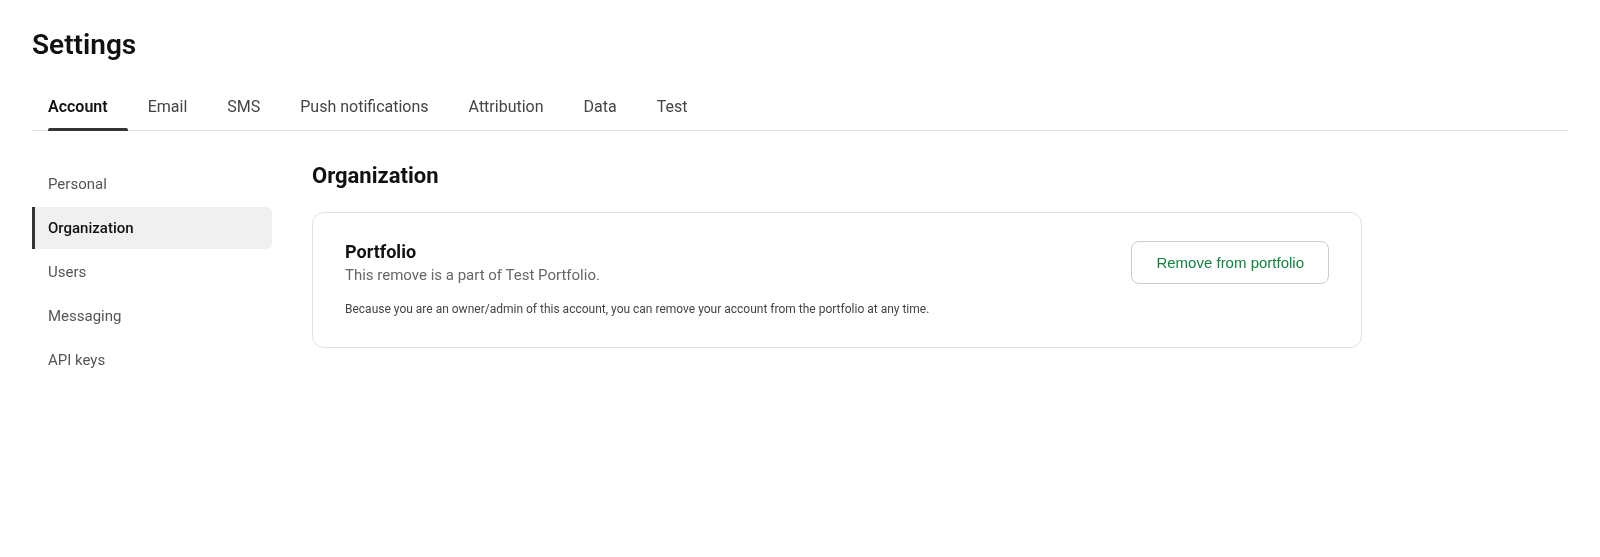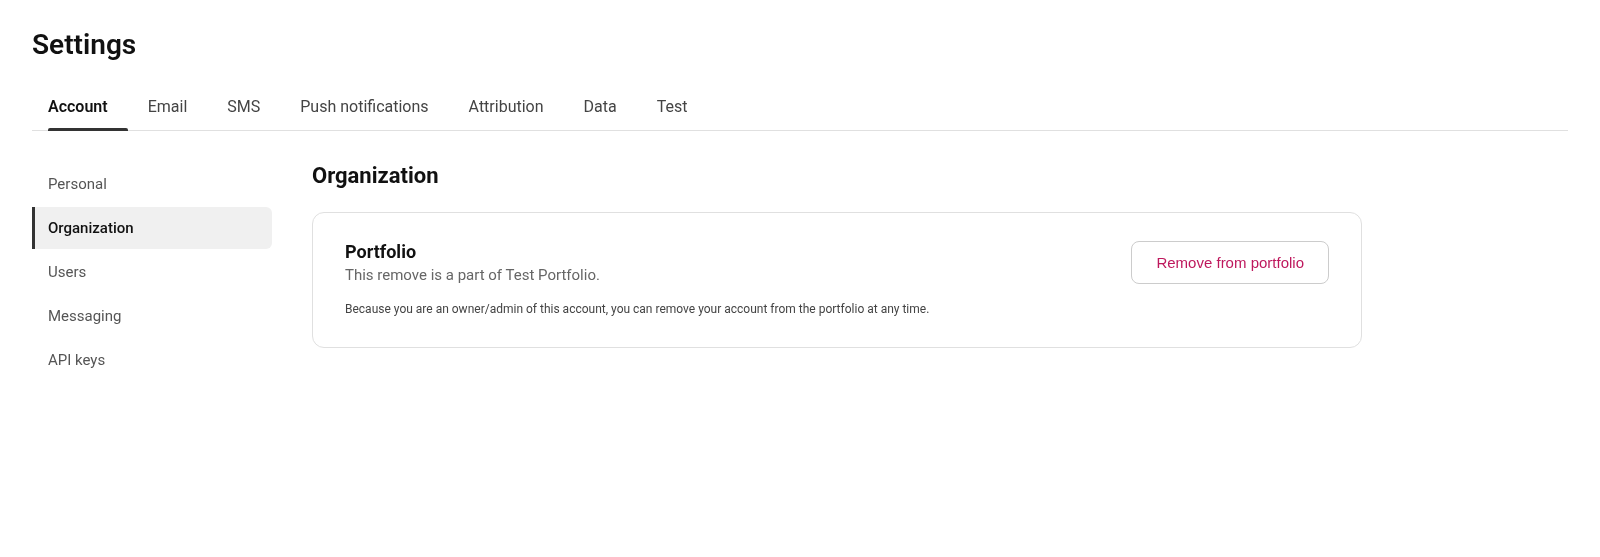--- a/index.html
+++ b/index.html
@@ -151,21 +151,21 @@
     }
 
     .card-subtitle {
       font-size: 15px;
       color: #666;
     }
 
     .remove-button {
       padding: 12px 24px;
       font-size: 15px;
-      color: #be185d;
+      color: #15803d;
       background: #fff;
       border: 1.5px solid #ccc;
       border-radius: 8px;
       cursor: pointer;
       white-space: nowrap;
       flex-shrink: 0;
       margin-left: 32px;
     }
 
     .card-description {

